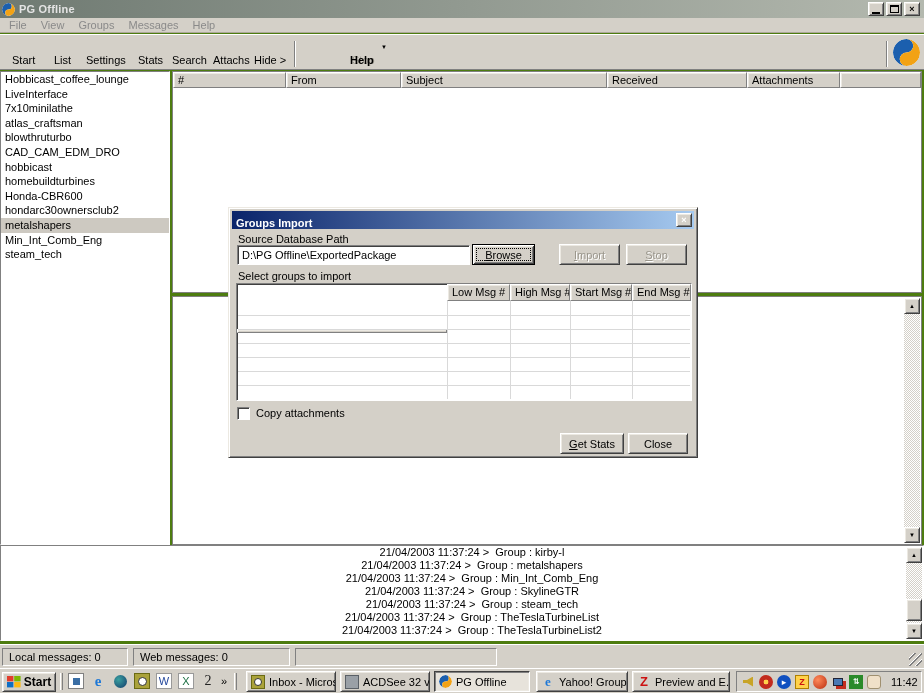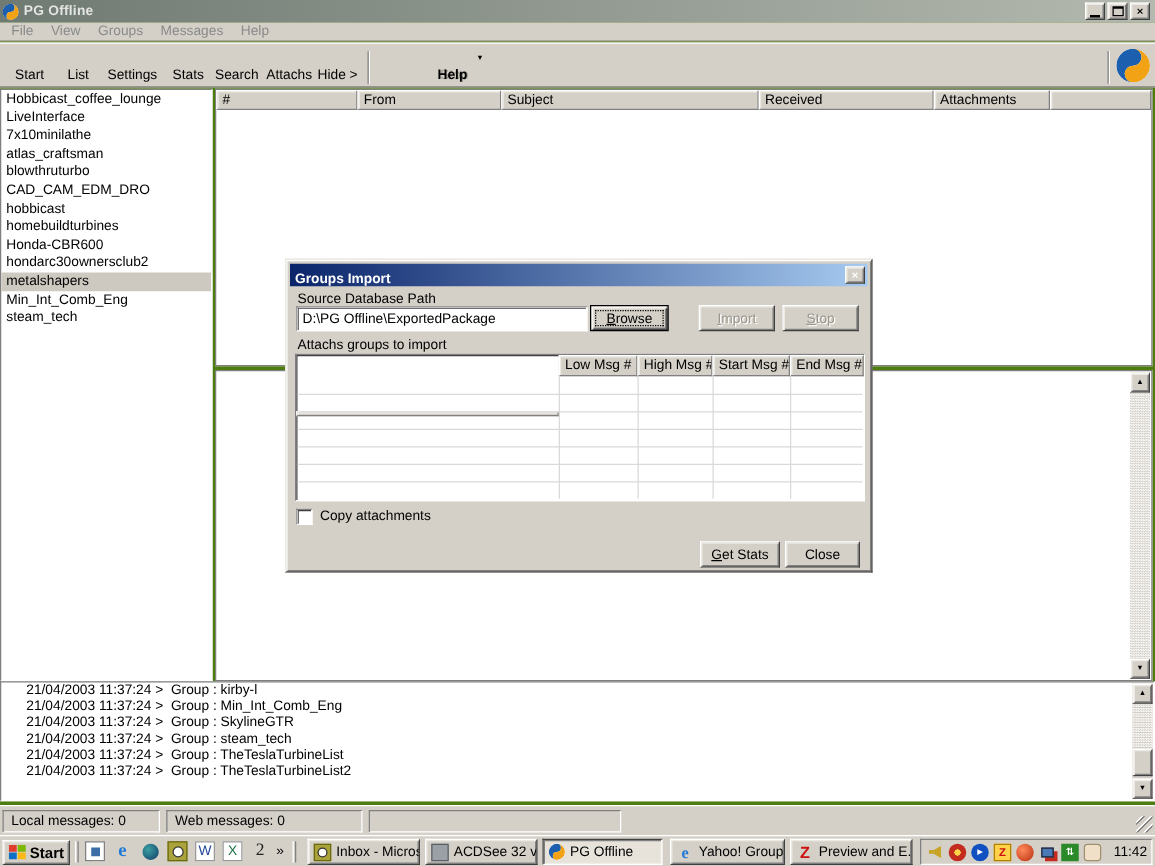--- a/index.html
+++ b/index.html
@@ -57,21 +57,21 @@
   .dlg-btn.focused{border:1px solid #000;outline:1px dotted #000;outline-offset:-5px;box-shadow:inset 1px 1px 0 #fff, inset -1px -1px 0 #404040, inset 2px 2px 0 #ece9e2, inset -2px -2px 0 #808080;}
   .u{text-decoration:underline;}
   .dlg-table{position:absolute;left:7px;top:75px;width:456px;height:118px;background:#fff;border:1px solid;border-color:#808080 #fff #fff #808080;box-shadow:inset 1px 1px 0 #404040;}
   .dlg-hdr{display:flex;height:17px;}
   .dlg-grid-col{position:absolute;top:17px;bottom:1px;width:1px;background:#d9d9d9;}
   .dlg-grid-row{position:absolute;left:1px;right:1px;height:1px;background:#d9d9d9;}
   .chk{position:absolute;left:8px;top:199px;width:13px;height:13px;background:#fff;border:1px solid;border-color:#808080 #fff #fff #808080;box-shadow:inset 1px 1px 0 #404040;}
 
   
   .logarea{position:absolute;left:0;top:545px;width:924px;height:96px;background:#fff;border:1px solid;border-color:#808080 #fff #fff #808080;overflow:hidden;}
-  .log-line{height:13px;line-height:13px;padding-left:20px;white-space:pre;}
+  .log-line{height:13px;line-height:13px;padding-left:20px;white-space:pre;text-align:center;}
 
   
   .statusbar{position:absolute;left:0;top:644px;width:924px;height:24px;background:#d4d0c8;border-top:1px solid #ffffff;}
   .sb-panel{position:absolute;top:3px;height:18px;border:1px solid;border-color:#808080 #ffffff #ffffff #808080;padding:2px 6px;background:#d4d0c8;}
   .grip{position:absolute;right:2px;bottom:2px;width:13px;height:13px;background:repeating-linear-gradient(135deg,transparent 0 3px,#fff 3px 4px,#808080 4px 5px);}
 
   
   .taskbar{position:absolute;left:0;top:668px;width:924px;height:25px;background:#d4d0c8;border-top:1px solid #ffffff;}
   .start-btn{position:absolute;left:2px;top:3px;width:54px;height:20px;display:flex;align-items:center;justify-content:center;gap:3px;font-weight:bold;font-size:12px;}
   .ql-icon{position:absolute;top:4px;width:16px;height:16px;display:flex;align-items:center;justify-content:center;font-size:11px;}
@@ -196,21 +196,21 @@
     </div>
     <div class="dlg-btn raised disabled" style="left:330px;top:36px;width:61px;">
       <span class="u">I</span>
         <span>mport</span>
     </div>
     <div class="dlg-btn raised disabled" style="left:397px;top:36px;width:61px;">
       <span class="u">S</span>
         <span>top</span>
     </div>
 
-    <div class="dlg-label" style="left:9px;top:62px;">Attachs groups to import</div>
+    <div class="dlg-label" style="left:9px;top:62px;">Select groups to import</div>
 
     <div class="dlg-table">
       <div class="dlg-hdr">
         <div class="hdr-cell" style="width:210px;margin-top:45px;">Group Name</div>
         <div class="hdr-cell" style="width:63px;">Low Msg #</div>
         <div class="hdr-cell" style="width:60px;">High Msg #</div>
         <div class="hdr-cell" style="width:62px;">Start Msg #</div>
         <div class="hdr-cell" style="flex:1;">End Msg #</div>
       </div>
       <div class="dlg-grid-col" style="left:210px;"></div>
@@ -230,20 +230,21 @@
 
     <div class="dlg-btn raised" style="left:331px;top:225px;width:64px;">
       <span class="u">G</span>
         <span>et Stats</span>
     </div>
     <div class="dlg-btn raised" style="left:399px;top:225px;width:60px;">Close</div>
   </div>
 
   <div class="logarea">
     <div class="log-line">21/04/2003 11:37:24 &gt;  Group : kirby-l</div>
+    <div class="log-line">21/04/2003 11:37:24 &gt;  Group : metalshapers</div>
     <div class="log-line">21/04/2003 11:37:24 &gt;  Group : Min_Int_Comb_Eng</div>
     <div class="log-line">21/04/2003 11:37:24 &gt;  Group : SkylineGTR</div>
     <div class="log-line">21/04/2003 11:37:24 &gt;  Group : steam_tech</div>
     <div class="log-line">21/04/2003 11:37:24 &gt;  Group : TheTeslaTurbineList</div>
     <div class="log-line">21/04/2003 11:37:24 &gt;  Group : TheTeslaTurbineList2</div>
     <div class="vscroll" style="right:1px;top:1px;bottom:1px;">
       <div class="sc-btn raised" style="top:0;">
           <span>▲</span>
         </div>
       <div class="sc-thumb raised" style="top:52px;height:22px;"></div>

